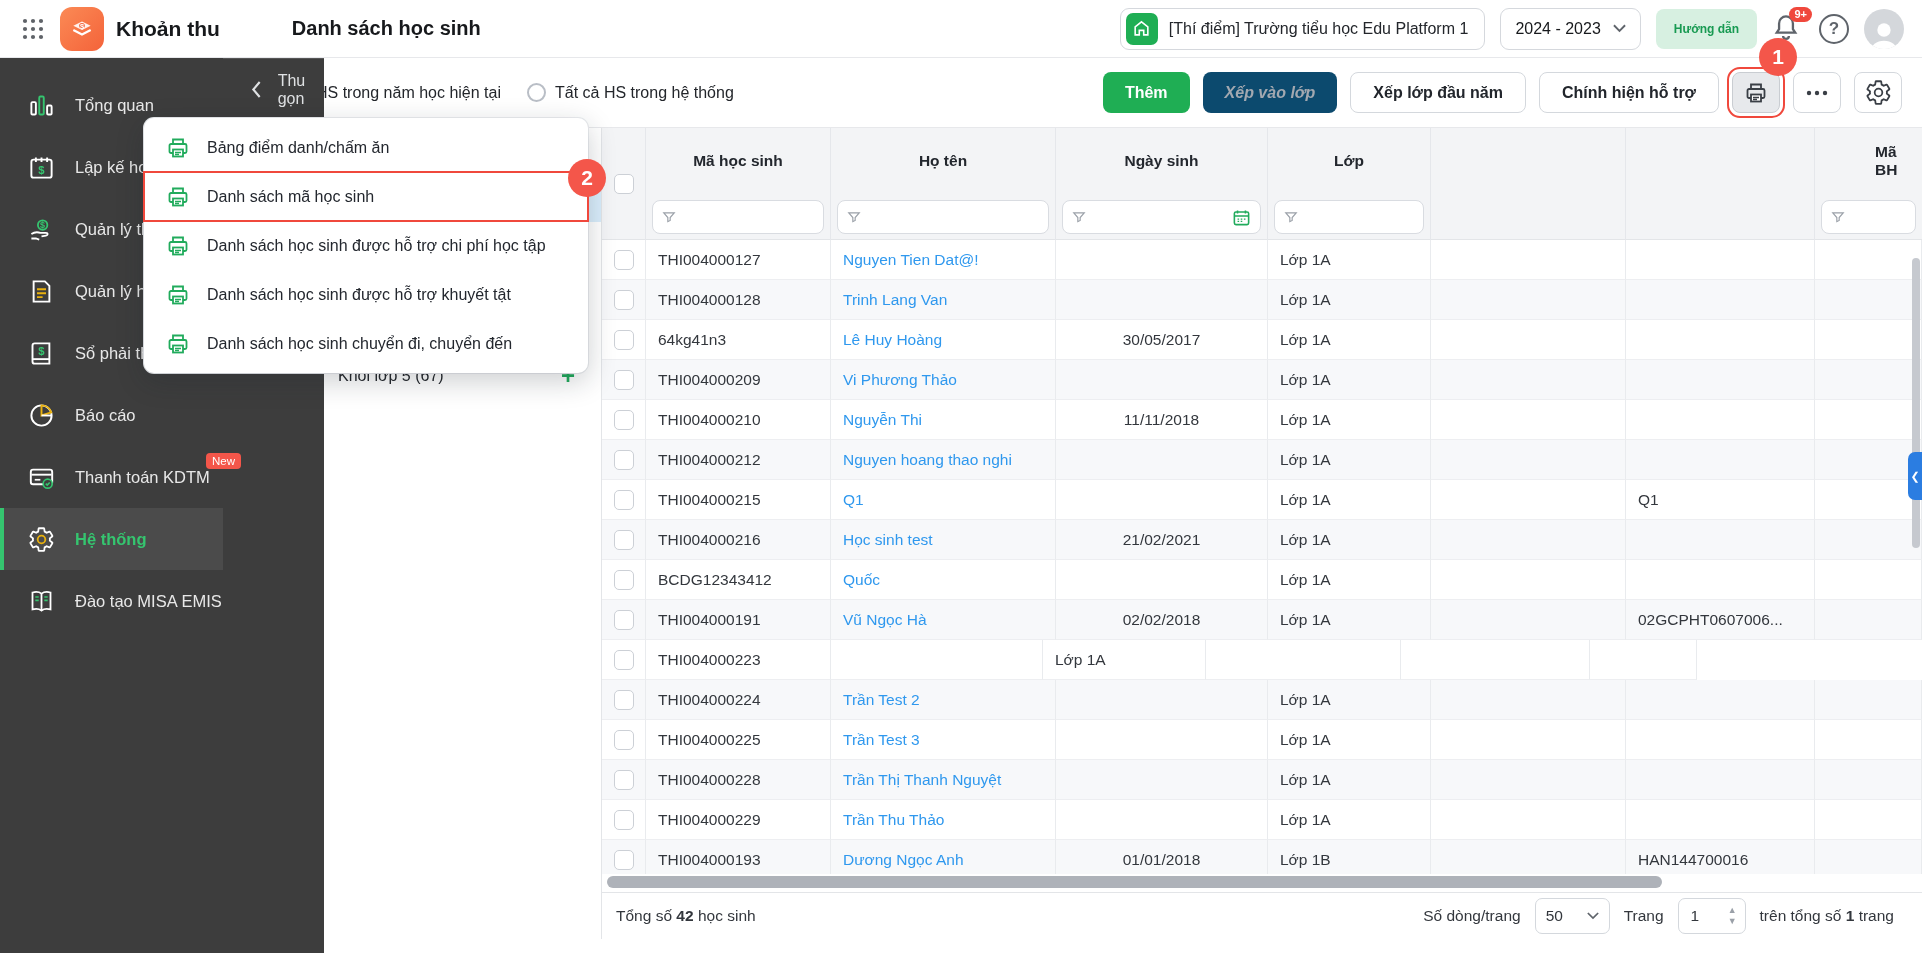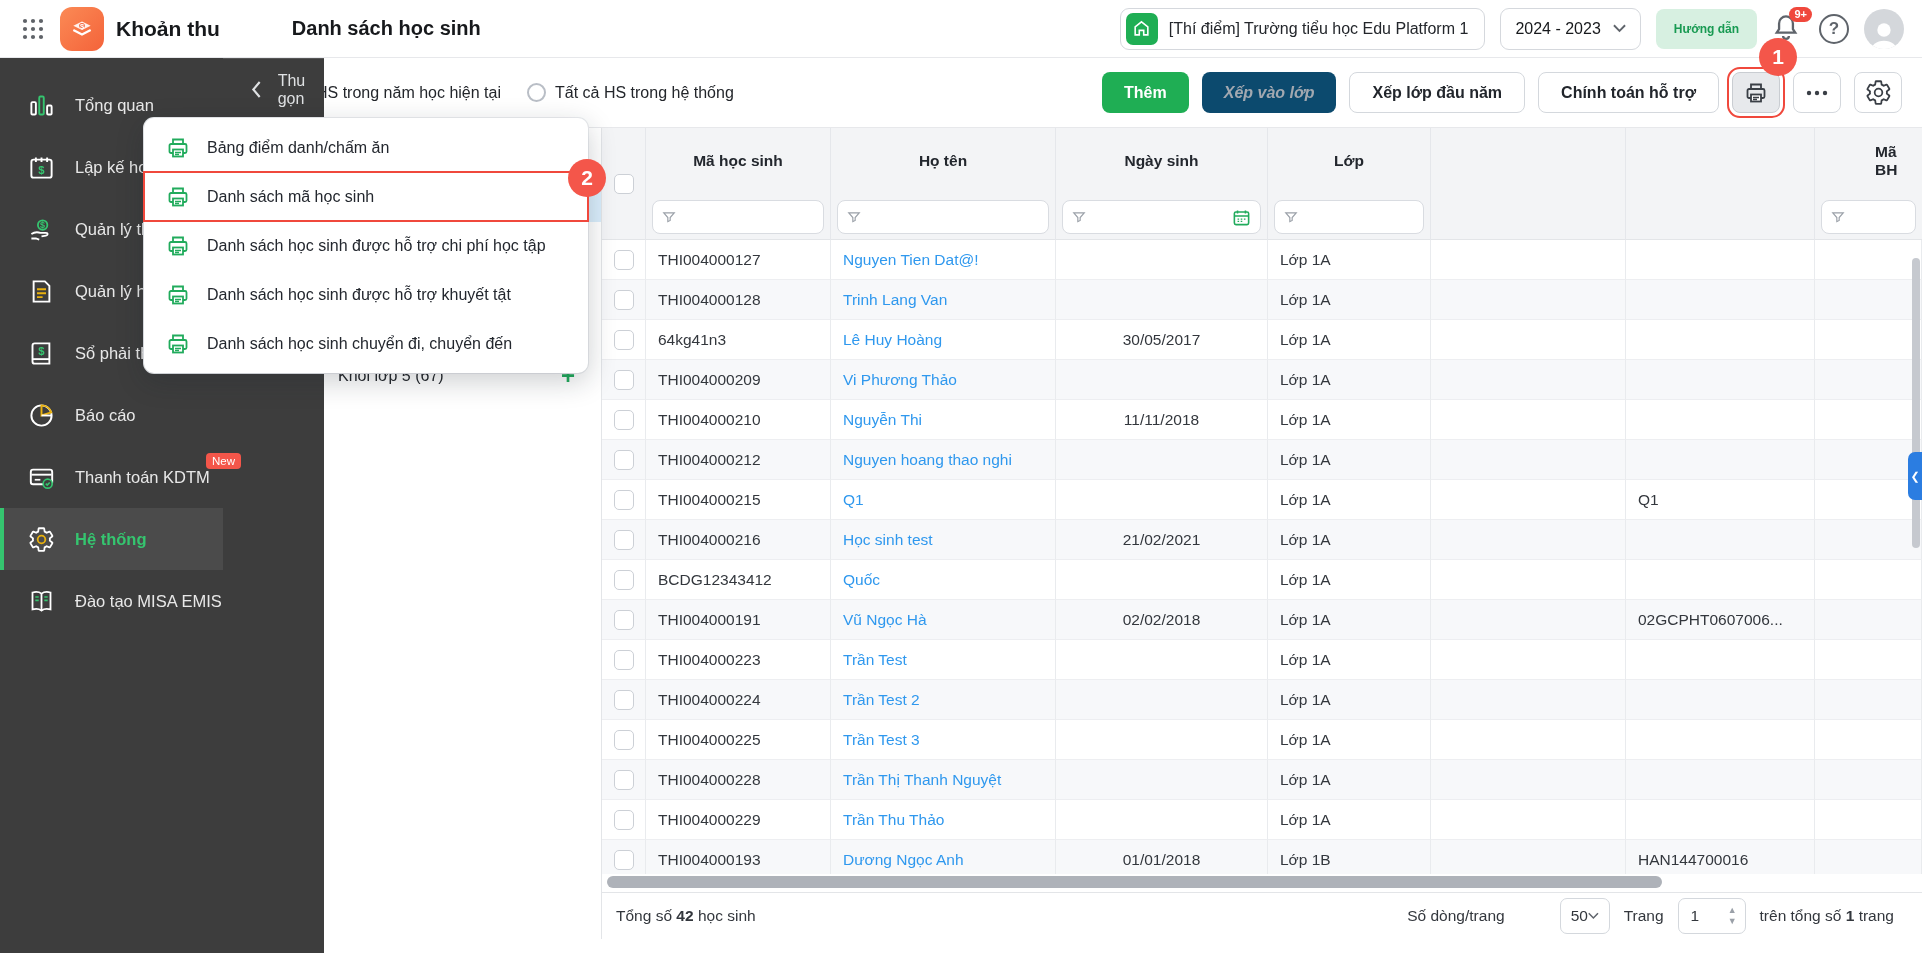--- a/index.html
+++ b/index.html
@@ -92,22 +92,22 @@
   .tcell.cbcell { justify-content:center; padding-left:0; }
   .tcell.link { color:#2f98ee; cursor:pointer; }
   .cb { width:20px; height:20px; border:1.5px solid #ccd0d6; border-radius:5px; background:#fff; cursor:pointer; }
   .hscroll { position:absolute; left:0; top:746px; width:1320px; height:16px; }
   .hthumb { position:absolute; left:5px; top:2px; width:1055px; height:12px; border-radius:6px; background:#aeb2b9; cursor:pointer; }
   .vthumb { position:absolute; right:2px; top:130px; width:8px; height:290px; border-radius:4px; background:#c6c9cf; cursor:pointer; }
   .gfoot { position:absolute; left:330px; top:834px; width:1320px; height:47px; border-top:1px solid #e3e5e8;
     display:flex; align-items:center; font-size:15.5px; color:#33373d; padding:0 28px 0 14px; }
   .gfoot b { font-weight:bold; }
   .pag { margin-left:auto; display:flex; align-items:center; gap:14px; }
-  .selbox { width:50px; height:36px; border:1.5px solid #d4d8dd; border-radius:7px; display:flex; align-items:center;
-    justify-content:space-between; padding:1px 10px; cursor:pointer; font-size:15.5px;margin-left:41px; }
+  .selbox { width:75px; height:36px; border:1.5px solid #d4d8dd; border-radius:7px; display:flex; align-items:center;
+    justify-content:space-between; padding:1px 10px; cursor:pointer; font-size:15.5px; }
   .numbox { width:68px; height:36px; border:1.5px solid #d4d8dd; border-radius:7px; display:flex; align-items:center;
     justify-content:space-between; padding:0 8px 0 12px; font-size:15.5px; }
   .spin { display:flex; flex-direction:column; gap:2px; color:#9aa0a8; font-size:9px; line-height:1; cursor:pointer; }
 
   
   .menu { position:absolute; right:128px; top:60px; width:444px; background:#fff; border-radius:10px; z-index:55;
     box-shadow:0 8px 28px rgba(25,31,40,.22), 0 0 0 1px #eceef1; padding:5px 0; }
   .mitem { height:49px; display:flex; align-items:center; gap:17px; padding-left:22px; font-size:16px; color:#23272e; cursor:pointer; white-space:nowrap; }
   .mitem.hl { outline:2.5px solid #f0483c; outline-offset:-1px; }
   .menu-wrap { position:relative; }
@@ -294,21 +294,21 @@
         </label>
         <label class="radio">
           <span class="rdot"></span>
           <span>Tất cả HS trong hệ thống</span>
         </label>
       </div>
     <div class="tbtns" id="tbtns">
         <button class="btn primary">Thêm</button>
         <button class="btn disabled">Xếp vào lớp</button>
         <button class="btn outline">Xếp lớp đầu năm</button>
-        <button class="btn outline">Chính toán hỗ trợ</button>
+        <button class="btn outline">Chính hiện hỗ trợ</button>
         <div class="ptr-wrap">
           <div class="iconbtn pressed">
             <svg width="24" height="24" viewBox="0 0 24 24">
               <path d="M7 8V3.5h10V8" fill="none" stroke="#3a3f46" stroke-width="1.8"></path>
               <rect x="3.5" y="8" width="17" height="9" rx="1.5" fill="none" stroke="#3a3f46" stroke-width="1.8"></rect>
               <rect x="7" y="13.5" width="10" height="7" fill="#fff" stroke="#3a3f46" stroke-width="1.8"></rect>
               <path d="M9 16.5h6M9 18.5h4" stroke="#3a3f46" stroke-width="1.4"></path>
             </svg>
           </div>
           <div class="anno-circle circle1">1</div>
@@ -569,21 +569,20 @@
           <div class="tcell c4">Lớp 1A</div>
           <div class="tcell c5"></div>
           <div class="tcell c6">02GCPHT0607006...</div>
           <div class="tcell c7"></div>
         </div>
         <div class="trow">
           <div class="tcell cbcell c0">
             <div class="cb"></div>
           </div>
           <div class="tcell c1">THI004000223</div>
-          <div class="tcell c2 link">Trần Test</div>
           <div class="tcell c3 center"></div>
           <div class="tcell c4">Lớp 1A</div>
           <div class="tcell c5"></div>
           <div class="tcell c6"></div>
           <div class="tcell c7"></div>
         </div>
         <div class="trow alt">
           <div class="tcell cbcell c0">
             <div class="cb"></div>
           </div>

